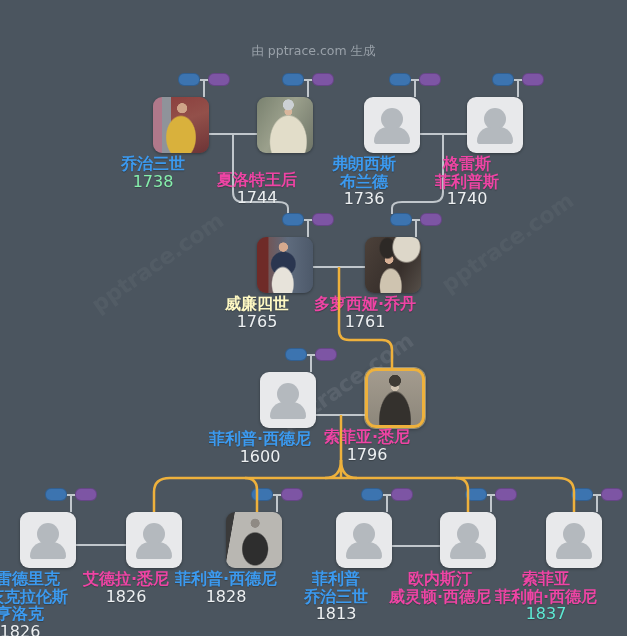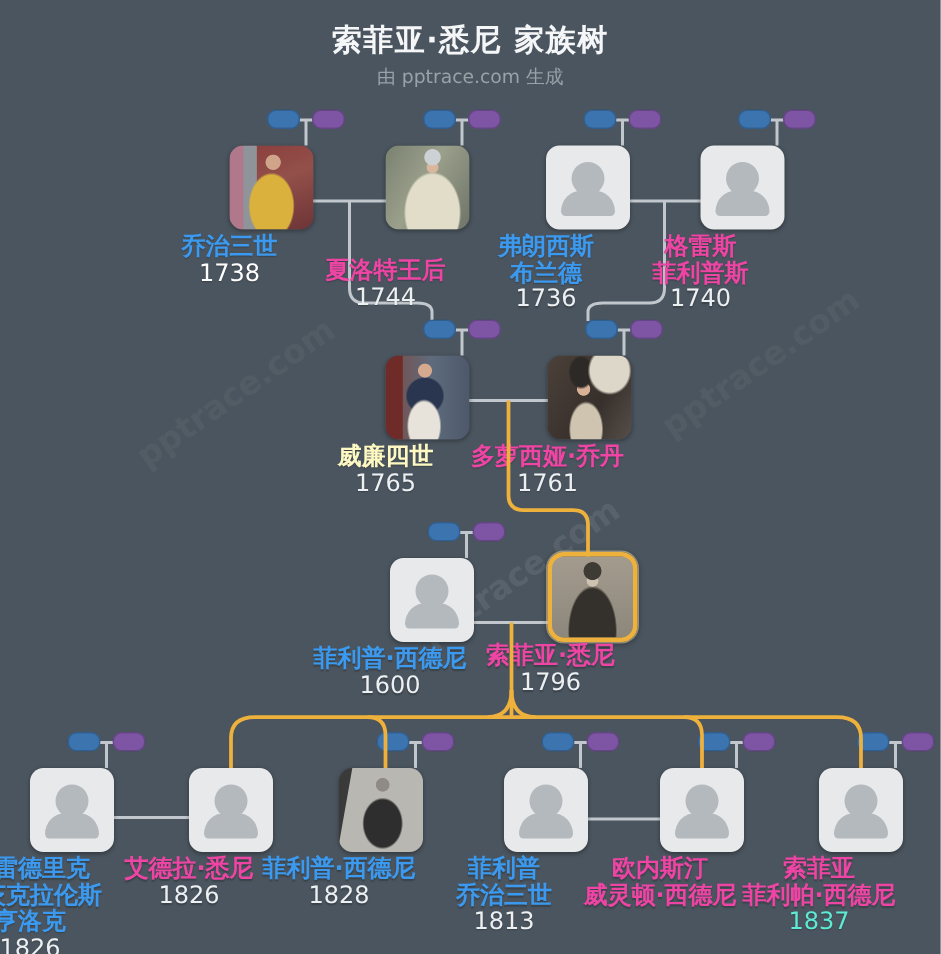--- a/index.html
+++ b/index.html
@@ -96,21 +96,20 @@
 </style>
 </head>
 <body>
 
 <div class="stage" style="--bg: #4b555f; --line: #c1c7cc; --accent: #eeb13c;">
 
   <div class="wm" style="left:270px;top:370px;opacity:0.08;">pptrace.com</div>
   <div class="wm" style="left:80px;top:250px;opacity:0.04;">pptrace.com</div>
   <div class="wm" style="left:430px;top:230px;opacity:0.04;">pptrace.com</div>
 
-  <div class="title">索菲亚·悉尼 家族树</div>
   <div class="subtitle">由 pptrace.com 生成</div>
 
   <svg class="lines" width="627" height="636">
 
     <path class="gline" d="M181,134 H285"></path>
     <path class="gline" d="M392,134 H495"></path>
     <path class="gline" d="M285,267 H393"></path>
     <path class="gline" d="M288,415 H396"></path>
     <path class="gline" d="M48,545 H154"></path>
     <path class="gline" d="M364,546 H468"></path>
@@ -133,21 +132,21 @@
     <path class="gline" d="M370,495 H404 M387,495 V512"></path>
     <path class="gline" d="M474,495 H508 M491,495 V512"></path>
     <path class="gline" d="M580,495 H614 M597,495 V512"></path>
   </svg>
 
   <div id="nodes">
       <div class="person" style="left: 153px; top: 97px;">
         <div class="chip father" style="background: rgb(60, 116, 176);"></div>
         <div class="chip mother" style="background: rgb(125, 85, 164);"></div>
         <div class="card pt-george"></div>
-        <div class="label"><div class="pname" style="color: rgb(59, 154, 240);">乔治三世</div><div class="pyear" style="color: #ffffff;">1738</div></div>
+        <div class="label"><div class="pname" style="color: rgb(59, 154, 240);">乔治三世</div><div class="pyear" style="color: #86efac;">1738</div></div>
       </div>
       <div class="person" style="left: 257px; top: 97px;">
         <div class="chip father" style="background: rgb(60, 116, 176);"></div>
         <div class="chip mother" style="background: rgb(125, 85, 164);"></div>
         <div class="card pt-charlotte"></div>
         <div class="label"><div class="pname" style="color: rgb(238, 68, 164); margin-top: 16px;">夏洛特王后</div><div class="pyear" style="color: rgb(237, 240, 242);">1744</div></div>
       </div>
       <div class="person" style="left: 364px; top: 97px;">
         <div class="chip father" style="background: rgb(60, 116, 176);"></div>
         <div class="chip mother" style="background: rgb(125, 85, 164);"></div>

